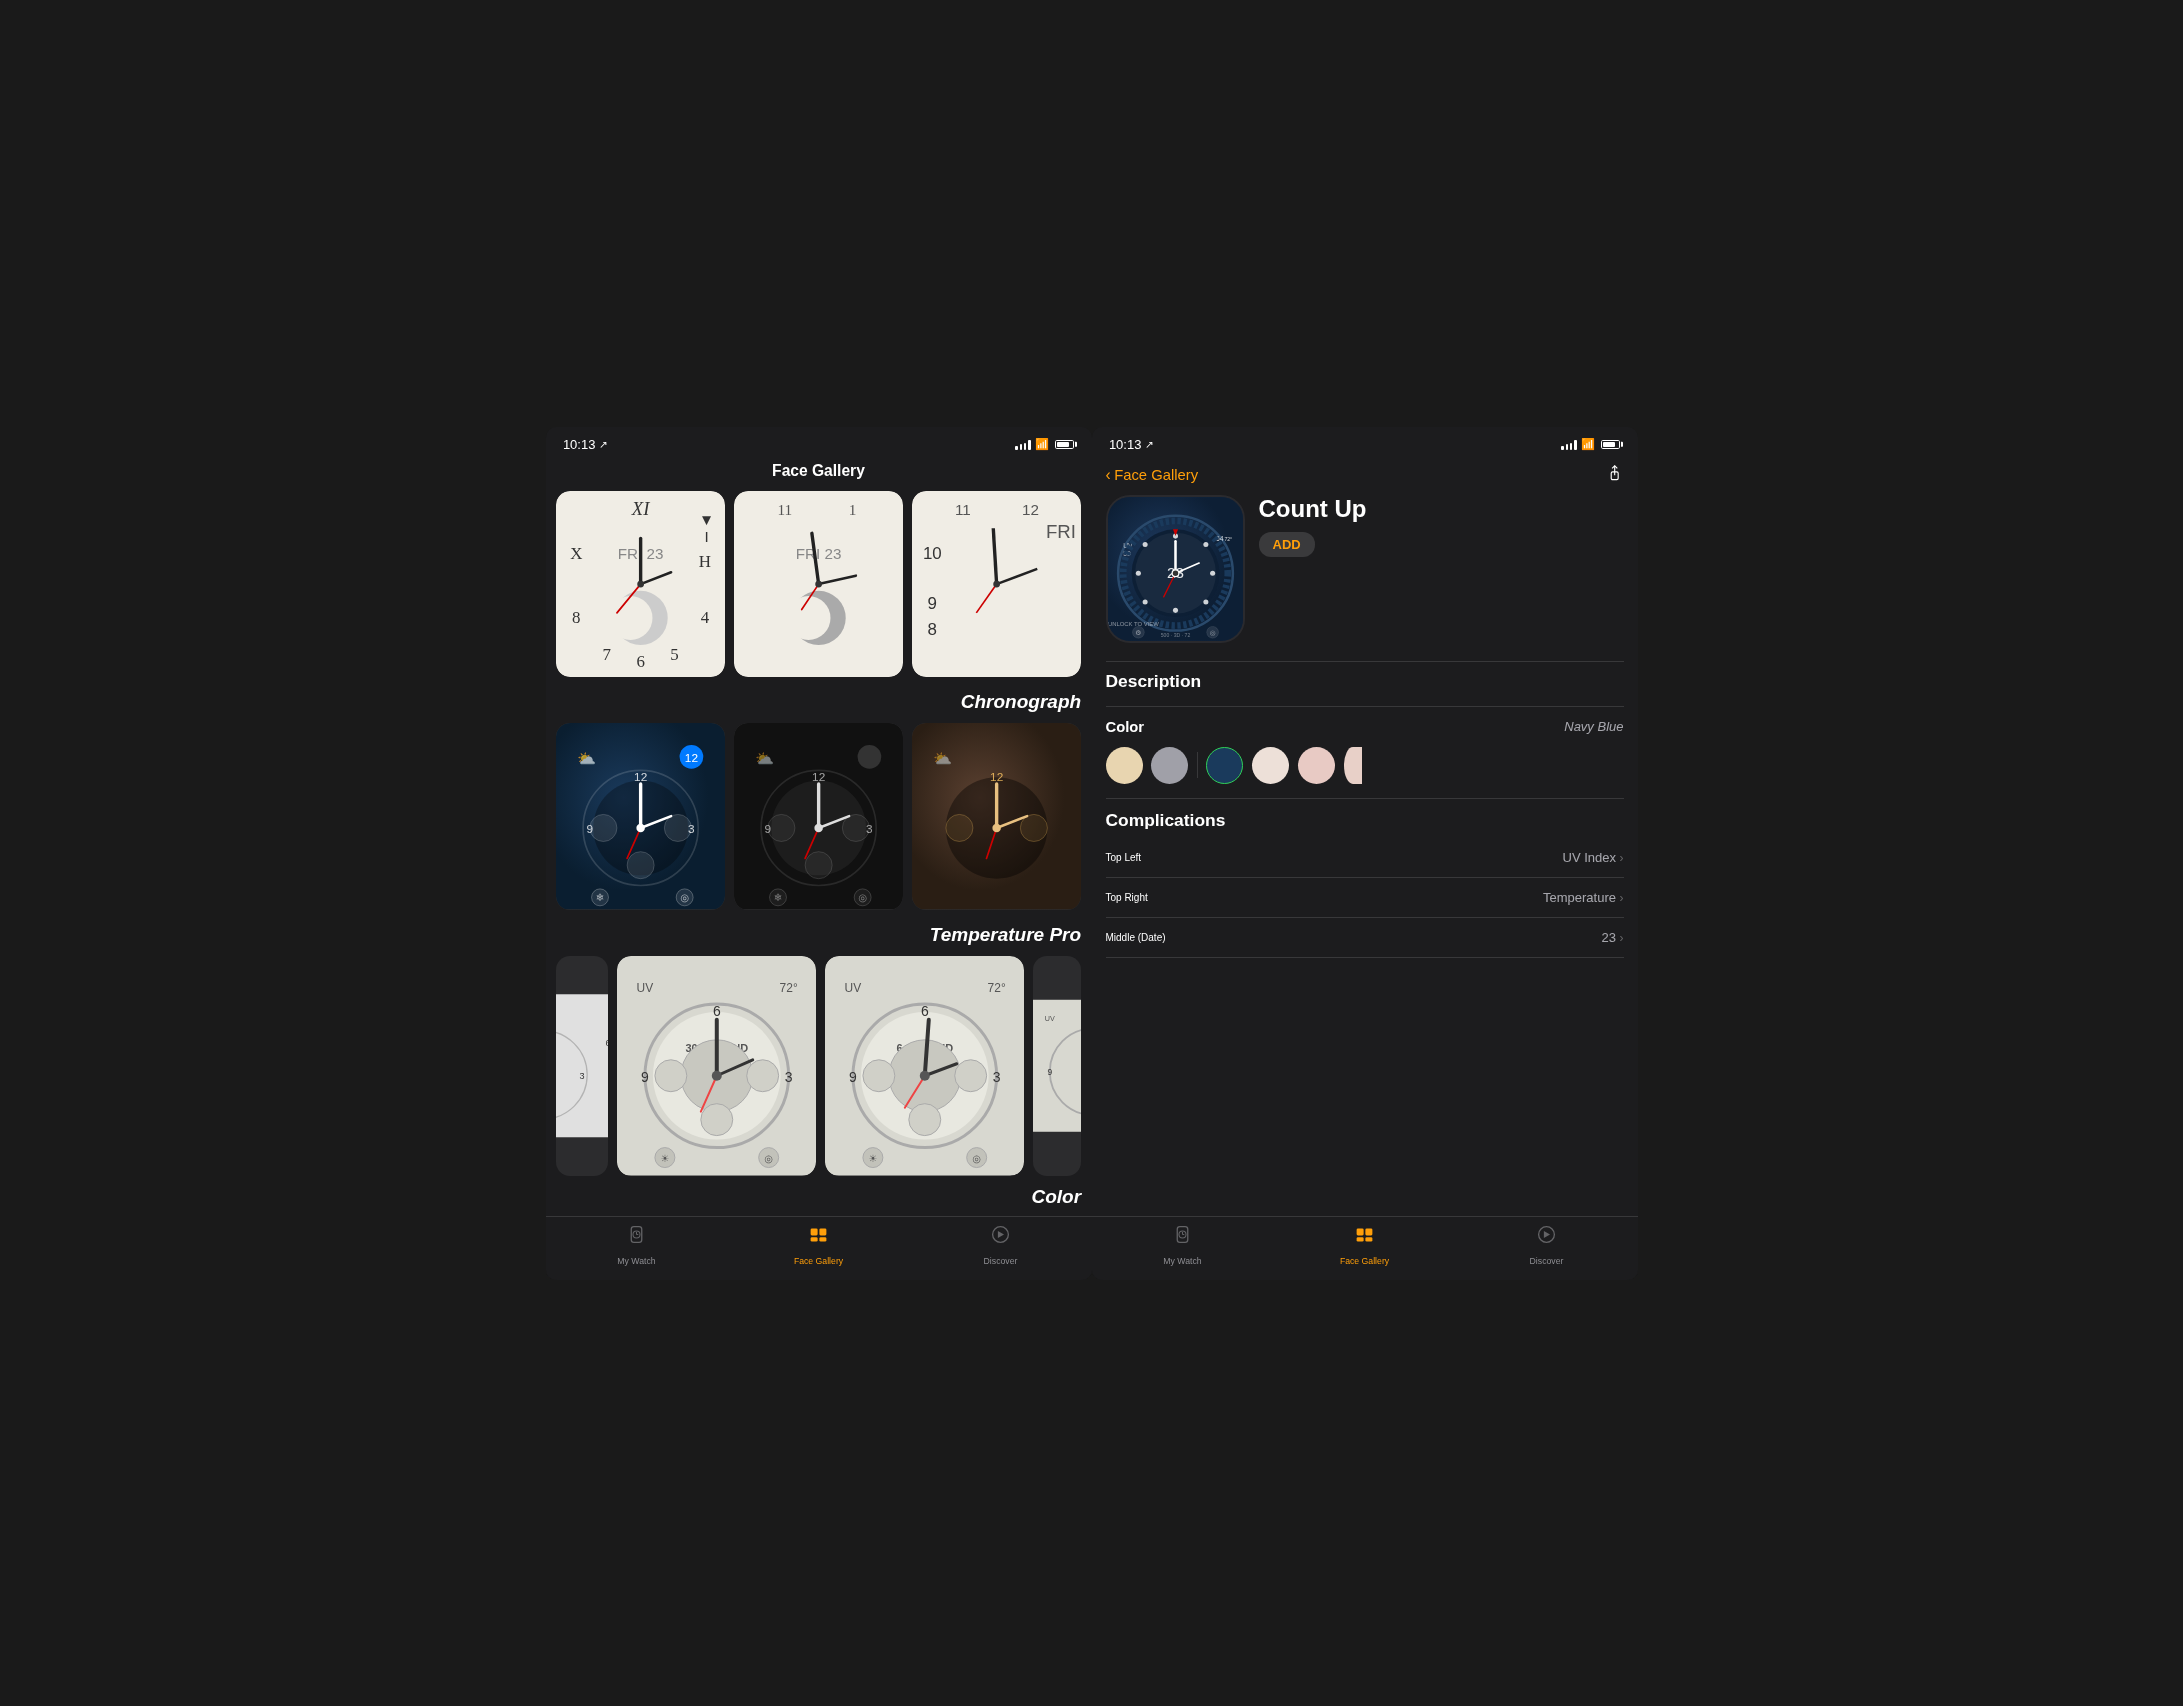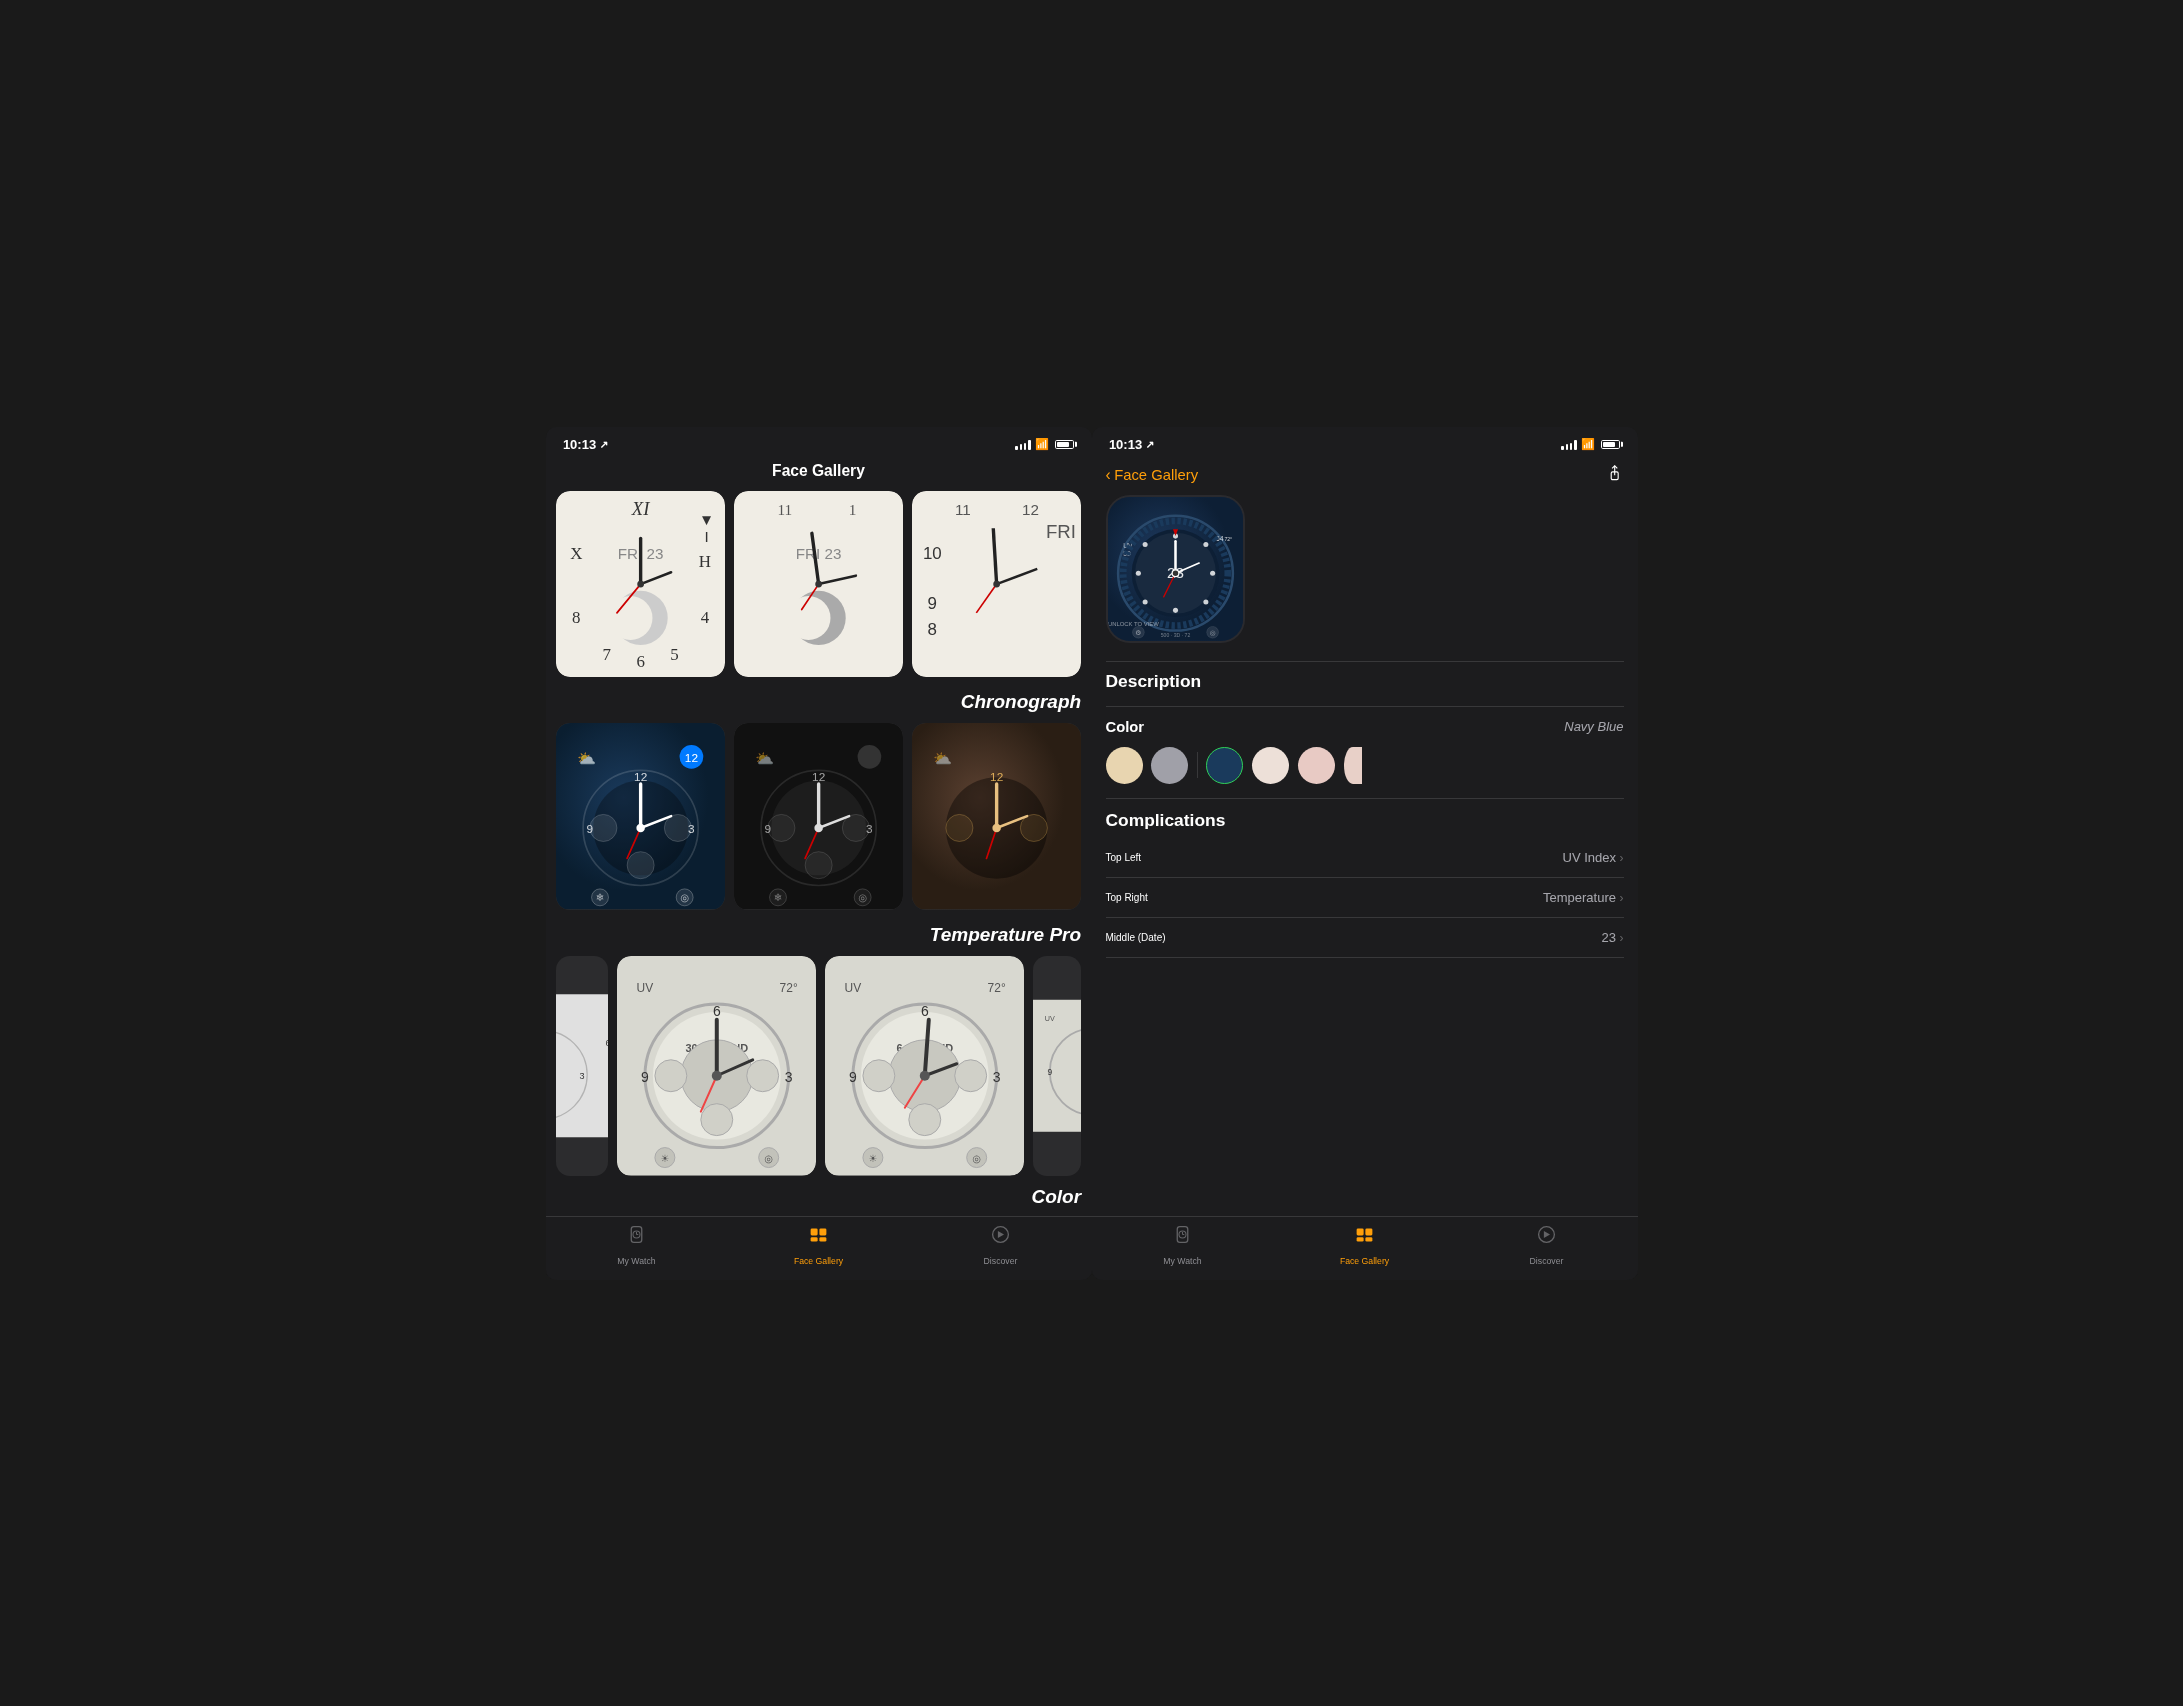--- a/index.html
+++ b/index.html
@@ -28,21 +28,21 @@
       flex-direction: column;
     }
     
     .status-bar {
       display: flex;
       justify-content: space-between;
       align-items: center;
       padding: 10.4px 17.4px 7px;
       color: #fff;
       font-size: 13px;
-      font-weight: 700;
+      font-weight: 400;
       flex-shrink: 0;
     }
     .status-left { display: flex; align-items: center; gap: 3.5px; }
     .status-right { display: flex; align-items: center; gap: 5.2px; }
     .signal-bars { display: flex; align-items: flex-end; gap: 1.7px; height: 10.4px; }
     .signal-bar { width: 2.6px; background: #fff; border-radius: 0.9px; }
     .wifi-icon { font-size: 11.3px; }
     .battery-icon { display: flex; align-items: center; }
     .battery-body {
       width: 19px; height: 9.6px; border: 1.3px solid #fff; border-radius: 1.7px;
@@ -612,20 +612,24 @@
 
             <circle cx="36" cy="160" r="7" fill="rgba(255,255,255,0.1)" stroke="rgba(255,255,255,0.2)" stroke-width="0.5"></circle>
             <text x="36" y="163" text-anchor="middle" font-size="8" fill="rgba(255,255,255,0.5)">⚙</text>
 
             <circle cx="124" cy="160" r="7" fill="rgba(255,255,255,0.1)" stroke="rgba(255,255,255,0.2)" stroke-width="0.5"></circle>
             <text x="124" y="163" text-anchor="middle" font-size="8" fill="rgba(255,255,255,0.5)">◎</text>
 
             <text x="80" y="165" text-anchor="middle" font-size="6" fill="rgba(255,255,255,0.4)">500 · 3D · 72</text>
           </svg>
         </div>
+        <div class="face-info">
+          <div class="face-name">Count Up</div>
+          <button class="add-btn">ADD</button>
+        </div>
       </div>
 
       <div class="section-divider"></div>
       <div class="description-title">Description</div>
 
       <div class="section-divider" style="margin-top:14px;"></div>
       <div class="color-section">
         <div class="color-row-header">
           <span class="color-label">Color</span>
           <span class="color-value">Navy Blue</span>

